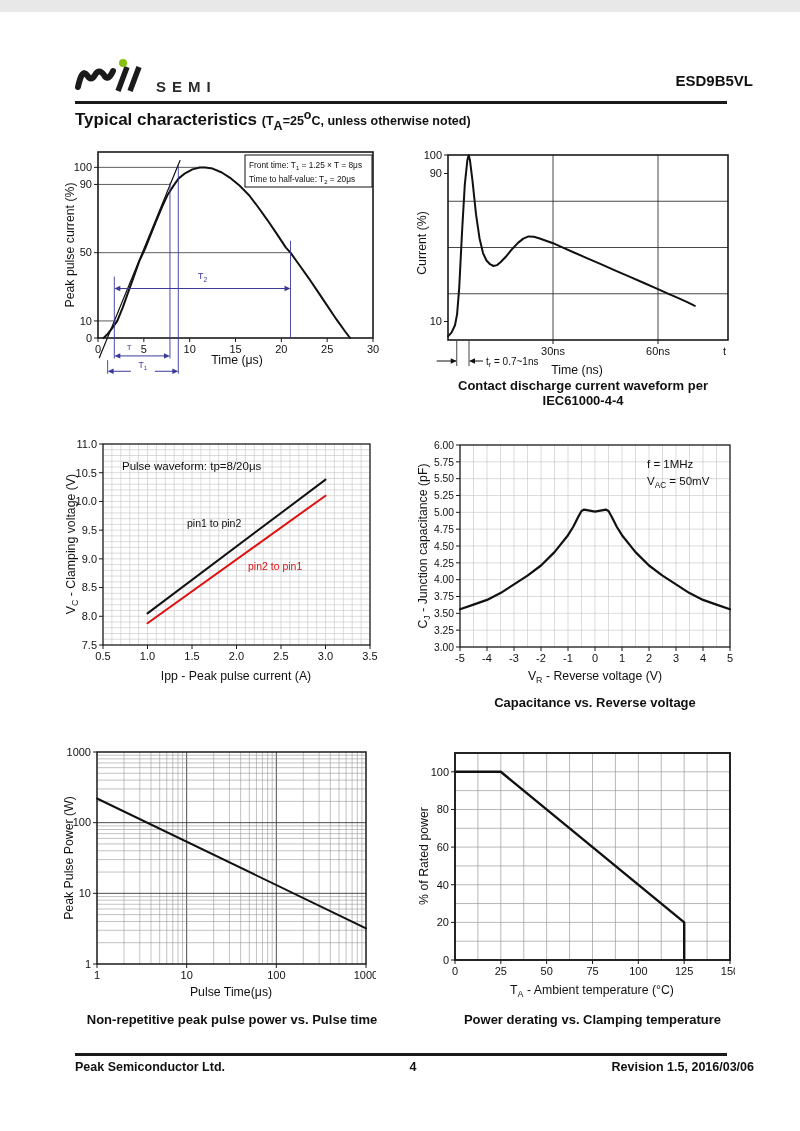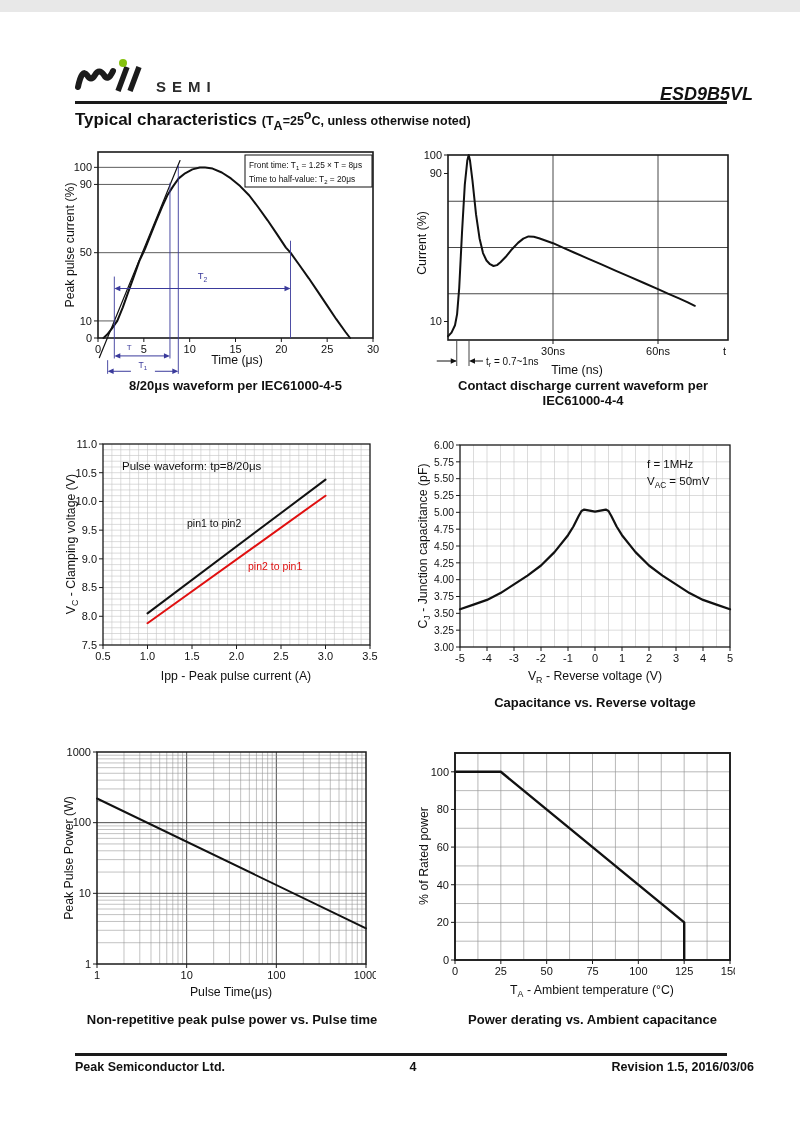--- a/index.html
+++ b/index.html
@@ -1,20 +1,20 @@
 <!DOCTYPE html>
 <html><head>
 <meta charset="utf-8">
 <style>
   html,body{margin:0;padding:0;background:#e8e8e8;}
   .page{position:relative;width:800px;height:1131px;background:#ffffff;margin:12px auto;
         font-family:"Liberation Sans","DejaVu Sans",sans-serif;color:#111;overflow:hidden;padding-left:26px;}
   .hdr-logo{position:absolute;left:74px;top:46px;display:flex;align-items:flex-end;}
   .semi-text{font-size:15px;font-weight:600;letter-spacing:6px;color:#2b2b2b;margin-left:8px;margin-bottom:3px;}
-  .part-number{position:absolute;right:73px;top:72px;font-size:18px;font-weight:bold;font-style:italic;}
+  .part-number{position:absolute;right:73px;top:60px;font-size:15px;font-weight:bold;}
   .hdr-rule{position:absolute;left:75px;width:652px;top:89px;height:3px;background:#1a1a1a;}
   .heading{position:absolute;left:75px;top:96px;font-weight:bold;}
   .heading .t{font-size:17px;}
   .heading .c{font-size:12.5px;}
   .chart{position:absolute;}
   .chart svg{position:absolute;left:0;top:0;}
   .cap{position:absolute;text-align:center;font-weight:bold;font-size:13px;color:#111;}
   .ftr-rule{position:absolute;left:75px;width:652px;top:1041px;height:3px;background:#1a1a1a;}
   .ftr-left{position:absolute;left:75px;top:1048px;font-size:12.5px;font-weight:bold;}
   .ftr-center{position:absolute;left:0;right:0;top:1048px;text-align:center;font-size:12.5px;font-weight:bold;}
@@ -92,21 +92,20 @@
         <line x1="92.91666666666667" y1="233.27522935779817" x2="111.3" y2="233.27522935779817" stroke="#3a3a9b" stroke-width="1"></line>
         <text x="80.91666666666667" y="229.5211009174312" fill="#3a3a9b" font-size="8.5" text-anchor="middle" font-family="'Liberation Sans','DejaVu Sans',sans-serif"><tspan>T</tspan><tspan dy="2.3800000000000003" font-size="6.12">1</tspan></text>
         <polygon points="52.31666666666666,150.5137614678899 58.31666666666666,147.81376146788992 58.31666666666666,153.2137614678899" fill="#3a3a9b"></polygon>
         <polygon points="228.5,150.5137614678899 222.5,147.81376146788992 222.5,153.2137614678899" fill="#3a3a9b"></polygon>
         <line x1="57.31666666666666" y1="150.5137614678899" x2="223.5" y2="150.5137614678899" stroke="#3a3a9b" stroke-width="1"></line>
         <text x="140.5" y="141.12844036697248" fill="#3a3a9b" font-size="9.5" text-anchor="middle" font-family="'Liberation Sans','DejaVu Sans',sans-serif"><tspan>T</tspan><tspan dy="2.66" font-size="6.84">2</tspan></text>
         <rect x="183" y="17" width="127" height="32" fill="#fff" stroke="#111" stroke-width="1"></rect>
         <text x="187" y="30" fill="#111" font-size="8.3" text-anchor="start" font-family="'Liberation Sans','DejaVu Sans',sans-serif"><tspan>Front time: T</tspan><tspan dy="2.3240000000000003" font-size="5.976">1</tspan><tspan dy="-2.3240000000000003" font-size="8.3"> = 1.25 × T = 8μs</tspan></text>
         <text x="187" y="44" fill="#111" font-size="8.3" text-anchor="start" font-family="'Liberation Sans','DejaVu Sans',sans-serif"><tspan>Time to half-value: T</tspan><tspan dy="2.3240000000000003" font-size="5.976">2</tspan><tspan dy="-2.3240000000000003" font-size="8.3"> = 20μs</tspan></text>
       </svg>
-    <div class="cap" style="left:36px;width:275px;top:240px">8/20μs waveform per IEC61000-4-5</div>
   </div>
 
   <div class="chart" style="left:415px;top:126px;width:330px;height:300px">
     <svg id="c1s" width="318" height="252">
         <line x1="138" y1="17" x2="138" y2="202" stroke="#333" stroke-width="0.9"></line>
         <line x1="243" y1="17" x2="243" y2="202" stroke="#333" stroke-width="0.9"></line>
         <line x1="33" y1="155.75" x2="313" y2="155.75" stroke="#333" stroke-width="0.9"></line>
         <line x1="33" y1="109.5" x2="313" y2="109.5" stroke="#333" stroke-width="0.9"></line>
         <line x1="33" y1="63.25" x2="313" y2="63.25" stroke="#333" stroke-width="0.9"></line>
         <polyline points="33.0,198.3 36.5,194.6 40.0,187.2 42.1,176.1 44.2,150.2 47.0,94.7 49.8,46.6 52.3,22.6 53.7,17.0 55.0,22.6 57.5,42.9 61.0,76.2 64.5,100.2 68.0,115.1 71.5,122.5 75.0,126.2 78.5,128.0 82.0,127.1 85.5,124.3 90.8,118.8 96.0,112.3 103.0,104.9 108.3,100.6 113.5,98.4 118.8,98.8 124.0,100.2 131.0,102.7 138.0,105.2 148.5,109.9 159.0,114.5 173.0,120.6 187.0,126.7 201.0,132.8 215.0,138.9 229.0,145.0 243.0,151.1 253.5,155.8 264.0,160.4 272.8,164.4 279.8,167.8" fill="none" stroke="#111111" stroke-width="2" stroke-linejoin="round" stroke-linecap="round"></polyline>
@@ -456,21 +455,21 @@
         <text x="34" y="150.52727272727273" fill="#111" font-size="11" text-anchor="end" font-family="'Liberation Sans','DejaVu Sans',sans-serif"><tspan>40</tspan></text>
         <line x1="36" y1="109.0909090909091" x2="40" y2="109.0909090909091" stroke="#1a1a1a" stroke-width="1"></line>
         <text x="34" y="112.89090909090909" fill="#111" font-size="11" text-anchor="end" font-family="'Liberation Sans','DejaVu Sans',sans-serif"><tspan>60</tspan></text>
         <line x1="36" y1="71.45454545454544" x2="40" y2="71.45454545454544" stroke="#1a1a1a" stroke-width="1"></line>
         <text x="34" y="75.25454545454544" fill="#111" font-size="11" text-anchor="end" font-family="'Liberation Sans','DejaVu Sans',sans-serif"><tspan>80</tspan></text>
         <line x1="36" y1="33.81818181818181" x2="40" y2="33.81818181818181" stroke="#1a1a1a" stroke-width="1"></line>
         <text x="34" y="37.61818181818181" fill="#111" font-size="11" text-anchor="end" font-family="'Liberation Sans','DejaVu Sans',sans-serif"><tspan>100</tspan></text>
         <text x="177" y="256" fill="#111" font-size="12.3" text-anchor="middle" font-family="'Liberation Sans','DejaVu Sans',sans-serif"><tspan>T</tspan><tspan dy="3.4440000000000004" font-size="8.856">A</tspan><tspan dy="-3.4440000000000004" font-size="12.3"> - Ambient temperature (°C)</tspan></text>
         <text x="13" y="118" fill="#111" font-size="12.3" text-anchor="middle" font-family="'Liberation Sans','DejaVu Sans',sans-serif" transform="rotate(-90 13 118)"><tspan>% of Rated power</tspan></text>
       </svg>
-    <div class="cap" style="left:40px;width:275px;top:274px">Power derating vs. Ambient capacitance</div>
+    <div class="cap" style="left:40px;width:275px;top:274px">Power derating vs. Clamping temperature</div>
   </div>
 
   <div class="ftr-rule"></div>
   <div class="ftr-left">Peak Semiconductor Ltd.</div>
   <div class="ftr-center">4</div>
   <div class="ftr-right">Revision 1.5, 2016/03/06</div>
 
 </div>
 
 </body></html>

